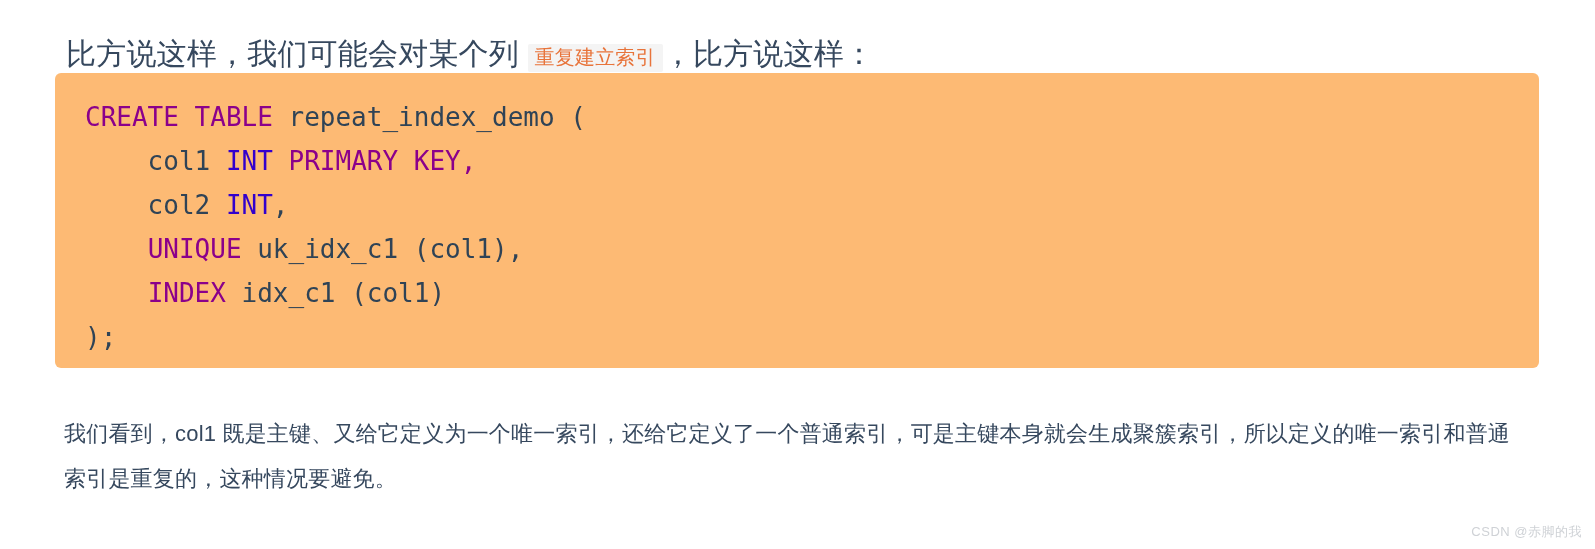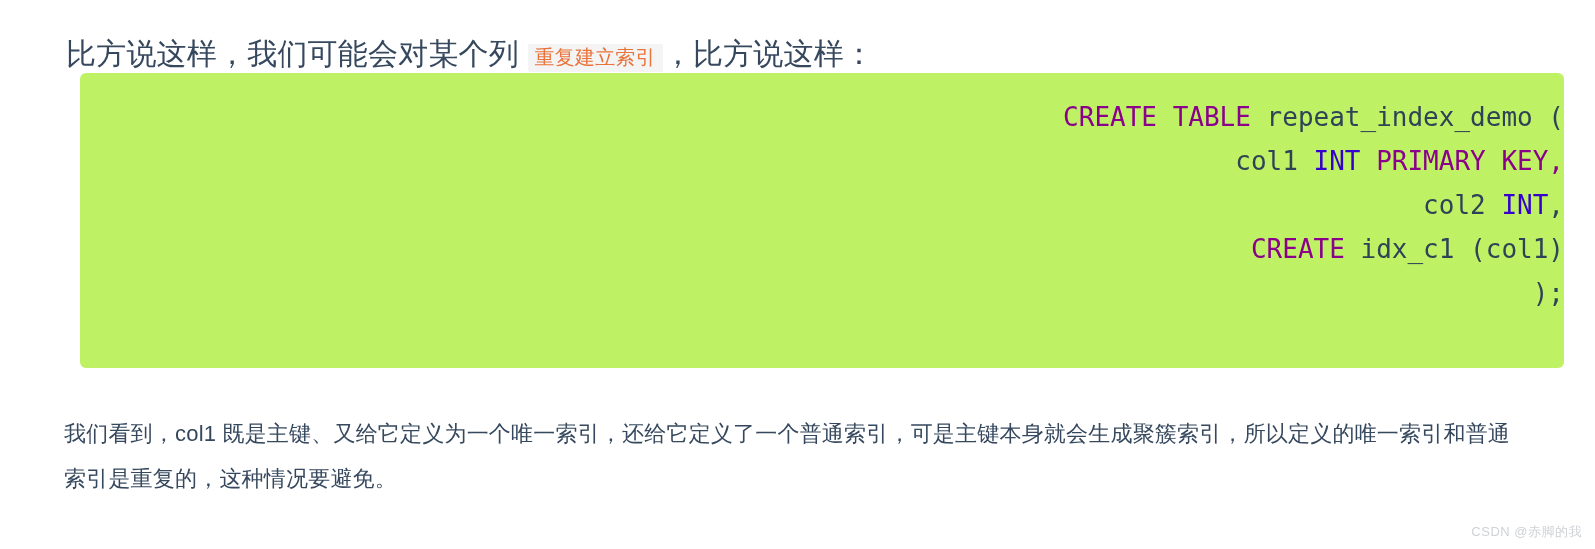--- a/index.html
+++ b/index.html
@@ -40,29 +40,28 @@
     color: #e8743b;
     background: #f4f4f4;
     padding: 2px 7px 4px 7px;
     border-radius: 2px;
     font-size: 20px;
   }
 
   
   .code-block {
     position: absolute;
-    left: 80px;
+    left: 55px;
     top: 73px;
     width: 1484px;
     height: 295px;
-    background: #bef264;
+    background: #fdba74;
     border-radius: 6px;
     padding: 22px 0 0 0;
     overflow: hidden;
-    text-align: right;
   }
   .code-line {
     font-family: "DejaVu Sans Mono", "Liberation Mono", monospace;
     font-size: 26px;
     line-height: 44px;
     white-space: pre;
     padding-left: 30px;
     color: #2f4356;
   }
   .tok-keyword { color: #8b008b; }
@@ -99,21 +98,22 @@
 
   <p class="intro-paragraph">
     <span class="seg">比方说这样，我们可能会对某个列 </span><span class="highlight-term">重复建立索引</span><span class="seg">，比方说这样：</span>
   </p>
 
   <div class="code-block">
     <div class="code-lines">
         <div class="code-line"><span class="tok-keyword">CREATE TABLE</span><span class="tok-plain"> repeat_index_demo (</span></div>
         <div class="code-line"><span class="tok-plain">    col1 </span><span class="tok-type">INT</span><span class="tok-plain"> </span><span class="tok-keyword">PRIMARY KEY</span><span class="tok-keyword">,</span></div>
         <div class="code-line"><span class="tok-plain">    col2 </span><span class="tok-type">INT</span><span class="tok-plain">,</span></div>
-        <div class="code-line"><span class="tok-plain">    </span><span class="tok-keyword">CREATE</span><span class="tok-plain"> idx_c1 (col1)</span></div>
+        <div class="code-line"><span class="tok-plain">    </span><span class="tok-keyword">UNIQUE</span><span class="tok-plain"> uk_idx_c1 (col1),</span></div>
+        <div class="code-line"><span class="tok-plain">    </span><span class="tok-keyword">INDEX</span><span class="tok-plain"> idx_c1 (col1)</span></div>
         <div class="code-line"><span class="tok-plain">);</span></div>
       </div>
   </div>
 
   <p class="closing-paragraph">我们看到，col1 既是主键、又给它定义为一个唯一索引，还给它定义了一个普通索引，可是主键本身就会生成聚簇索引，所以定义的唯一索引和普通索引是重复的，这种情况要避免。</p>
 
   <div class="watermark">CSDN @赤脚的我</div>
 
 </div>
 

